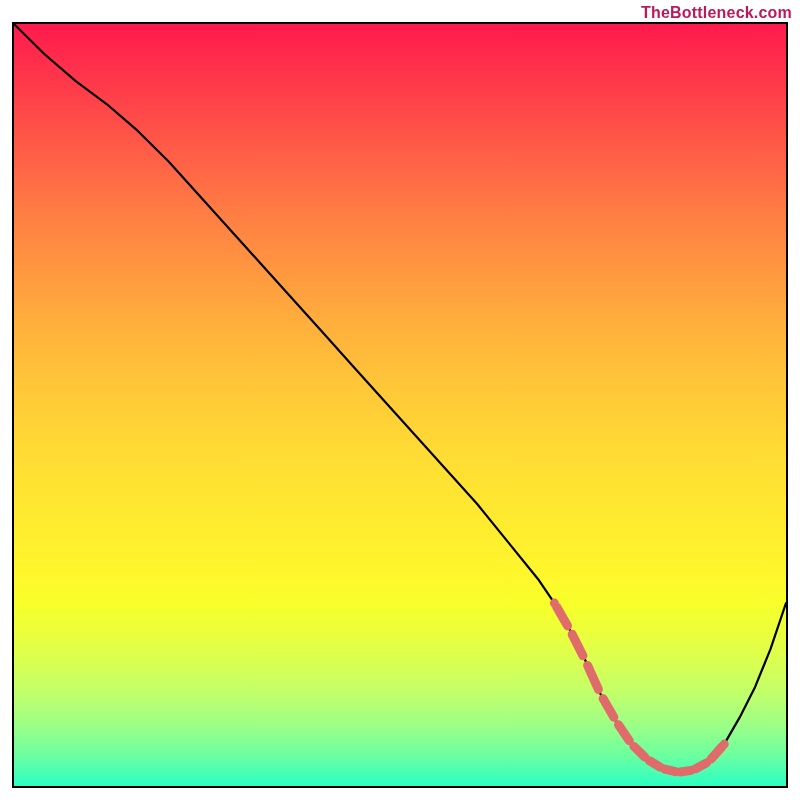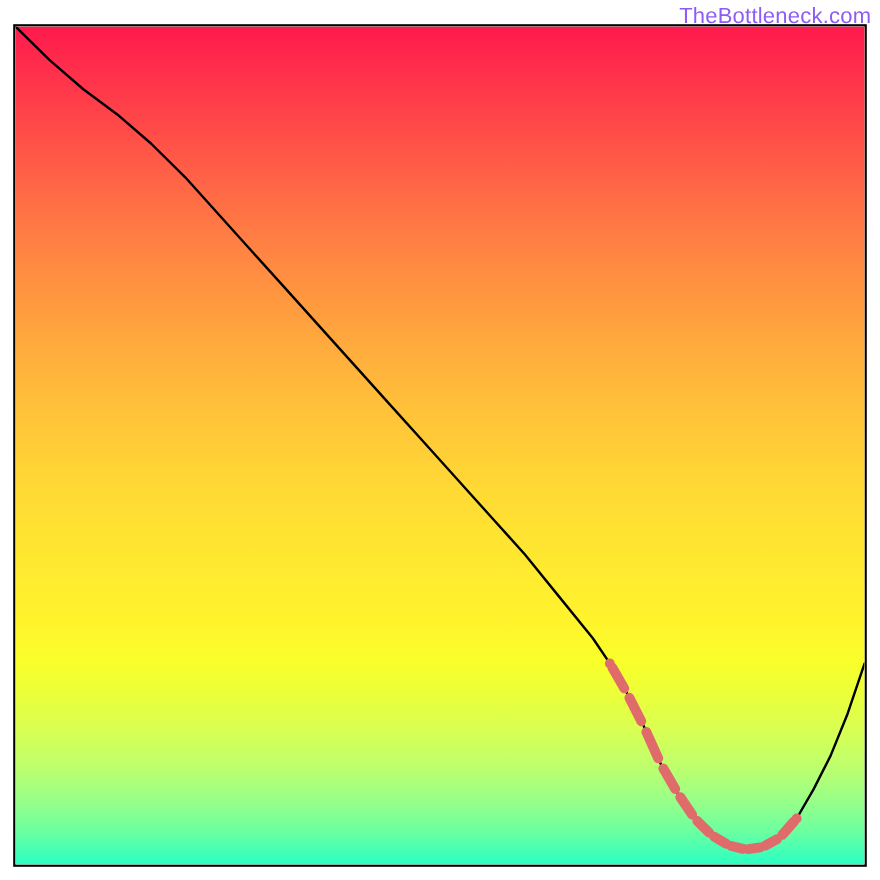--- a/index.html
+++ b/index.html
@@ -13,23 +13,23 @@
   .chart-container {
     position: relative;
     width: 800px;
     height: 800px;
     background: #ffffff;
   }
   .watermark {
     position: absolute;
     top: 4px;
     right: 8px;
-    font-size: 20px;
-    font-weight: 400;
-    color: #8b5cf6;
+    font-size: 16px;
+    font-weight: 700;
+    color: #be185d;
     z-index: 10;
     letter-spacing: 0.2px;
   }
   .plot-area {
     position: absolute;
     left: 12px;
     top: 22px;
     width: 776px;
     height: 766px;
     border: 2px solid #000000;

